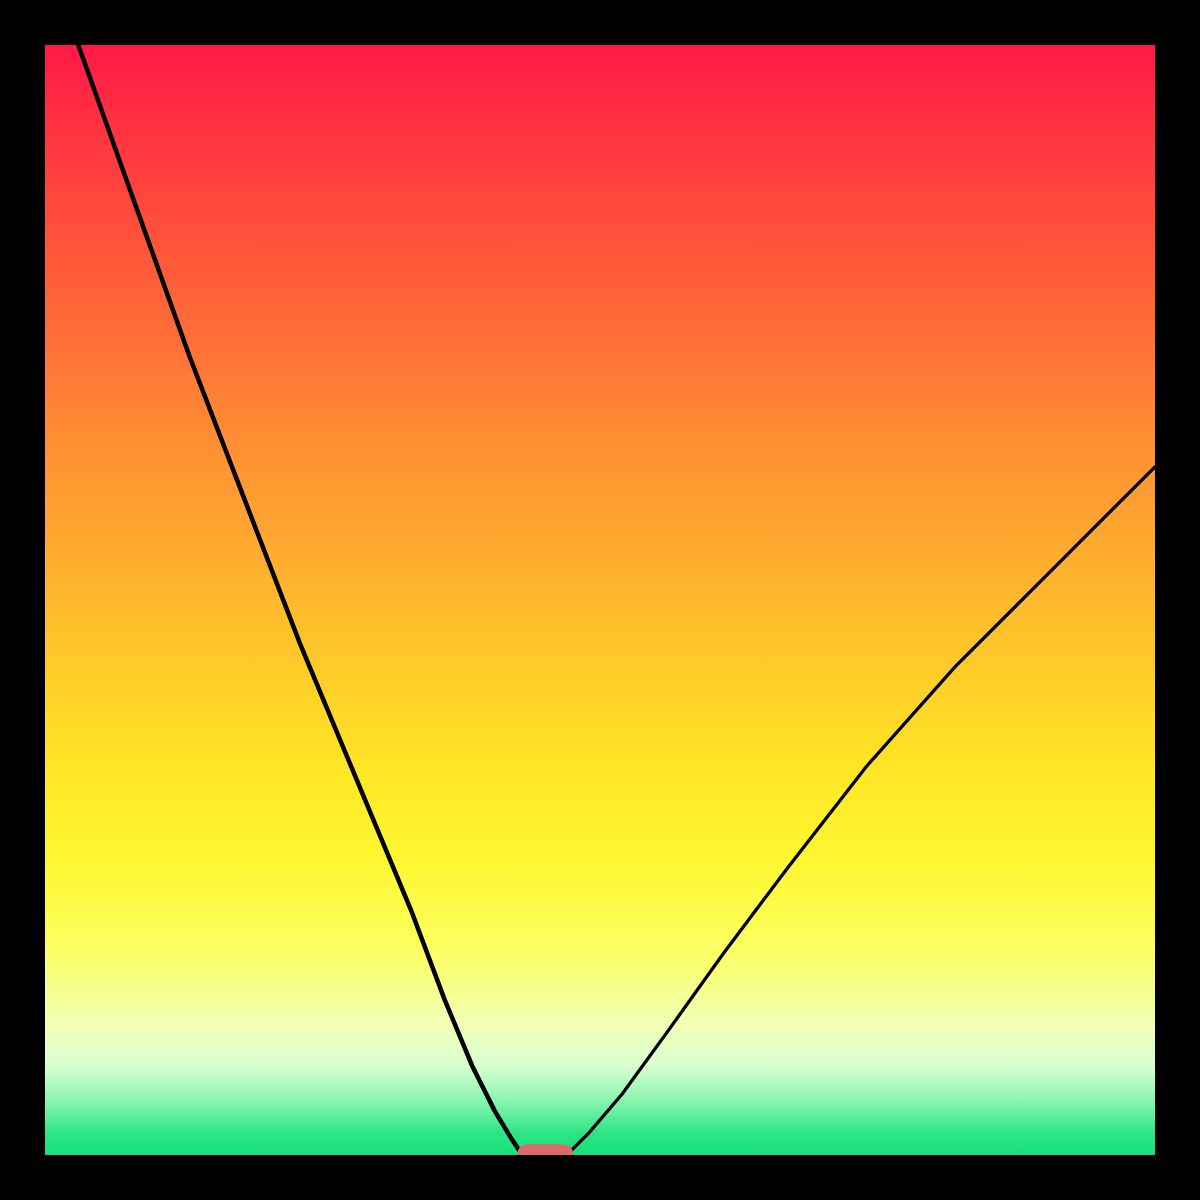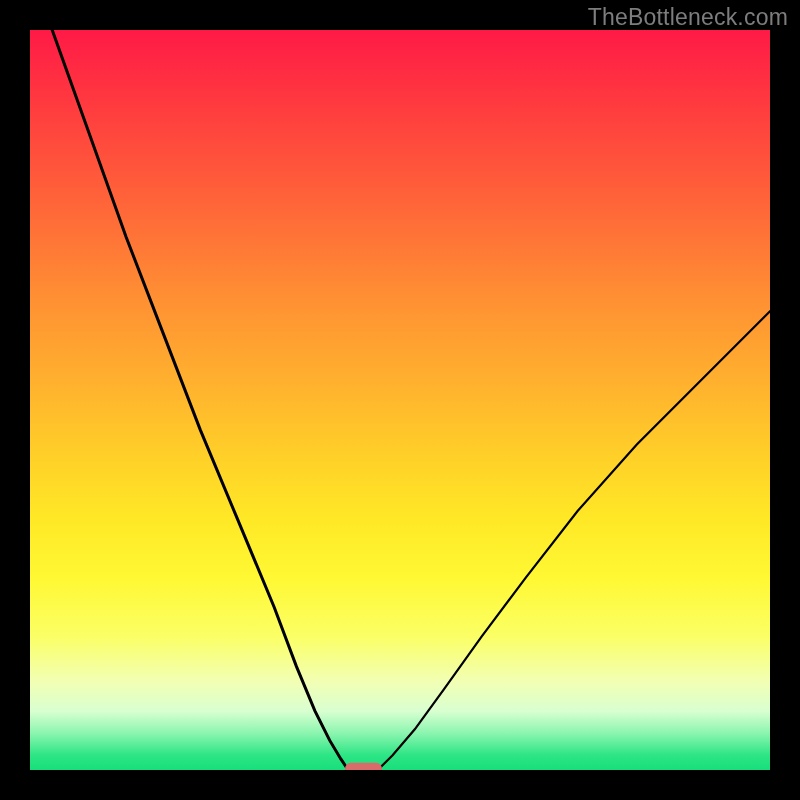--- a/index.html
+++ b/index.html
@@ -73,21 +73,20 @@
     border-radius: 6px;
     bottom: 0px;
     transform: translateY(40%);
   }
 </style>
 </head>
 <body>
 
 <div class="frame">
 
-  <div class="watermark">TheBottleneck.com</div>
 
   <div class="plot">
     <div class="gradient"></div>
 
     <svg class="curve" viewBox="0 0 740 740" preserveAspectRatio="none">
       <path id="curve-left" fill="none" stroke="#000" stroke-width="3" stroke-linecap="round" d="M22.2 0.0 L59.2 103.6 L96.2 207.2 L133.2 303.4 L170.2 399.6 L207.2 488.4 L244.2 577.2 L266.4 636.4 L284.9 680.8 L299.7 710.4 L310.8 728.9 L318.2 740.0"></path>
       <path id="curve-right" fill="none" stroke="#000" stroke-width="2.2" stroke-linecap="round" d="M347.8 740.0 L362.6 725.2 L384.8 699.3 L414.4 658.6 L451.4 606.8 L495.8 547.6 L547.6 481.0 L606.8 414.4 L666.0 355.2 L740.0 281.2"></path>
     </svg>
 
     <div class="marker" id="marker" style="width: 37px; left: 314.5px; background: rgb(217, 107, 107);"></div>

